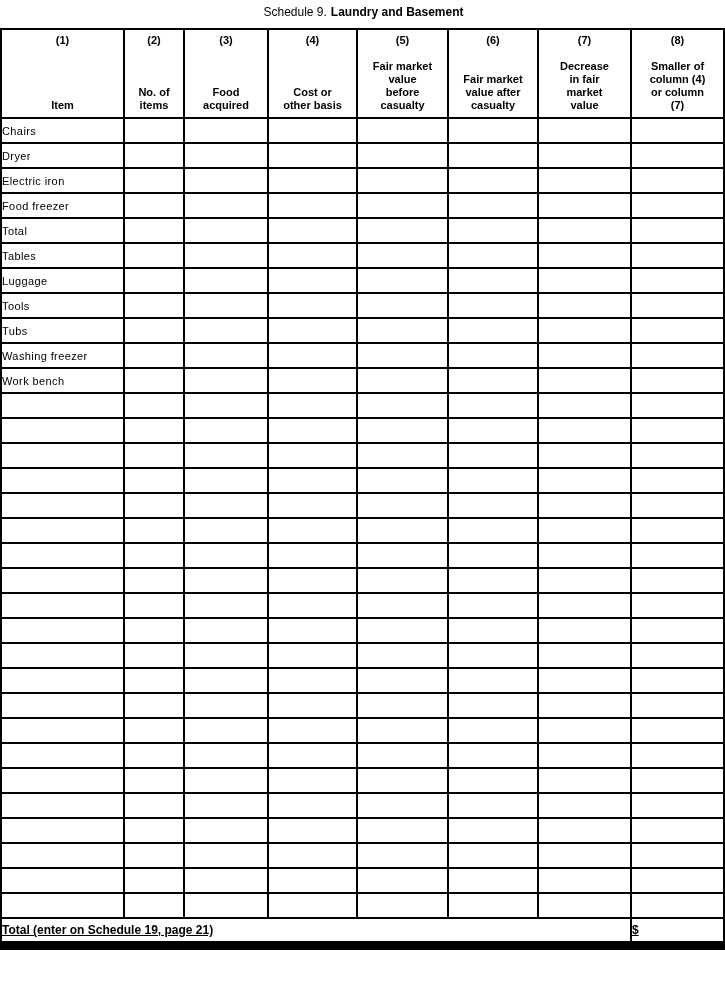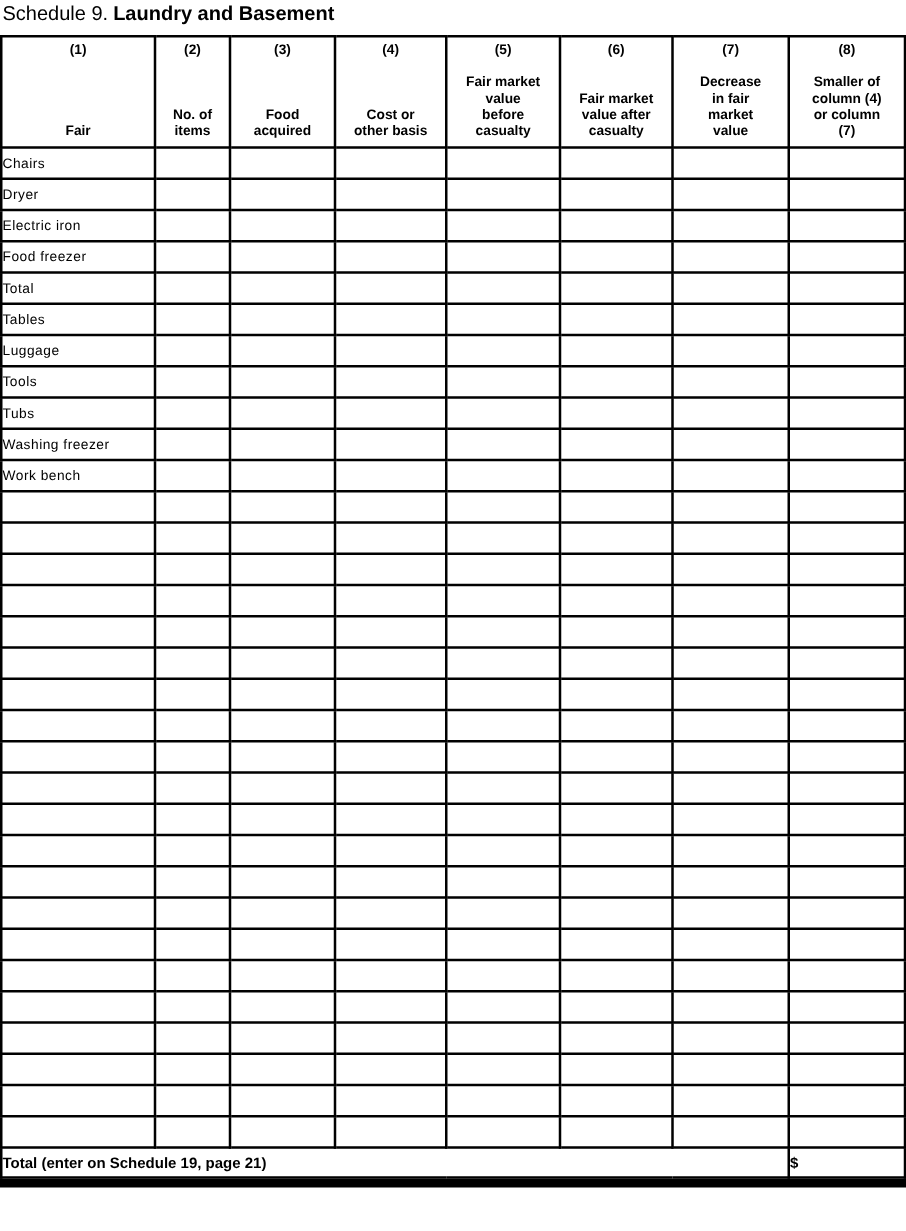--- a/index.html
+++ b/index.html
@@ -7,23 +7,24 @@
   body {
     width: 725px; height: 985px;
     font-family: "Liberation Sans", sans-serif;
     color: #000;
   }
   .page { position: relative; width: 725px; height: 985px; overflow: hidden; }
 
   .title {
     padding: 2px 0 0 2px;
     height: 28px;
-    font-size: 16px;
+    font-size: 12px;
     line-height: 20px;
     white-space: nowrap;
+    text-align: center;
   }
   .title .name { font-weight: bold; margin-left: 4px; }
 
   table.schedule {
     border-collapse: collapse;
     table-layout: fixed;
     width: 725px;
   }
   table.schedule th,
   table.schedule td {
@@ -51,21 +52,21 @@
   tr.data-row { height: 25px; margin-left: 16px; }
   td.item-cell {
     font-size: 11px;
     font-weight: 400;
     letter-spacing: 0.4px;
     padding-left: 7px;
     vertical-align: middle;
     line-height: 12px;
   }
 
-  tr.total-row { height: 24px; }
+  tr.total-row { height: 24px; text-decoration: underline; }
   tr.total-row td {
     font-size: 12px;
     font-weight: bold;
     vertical-align: middle;
   }
   td.total-label-cell { padding-left: 5px; }
   td.total-amount-cell { padding-left: 6px; }
 
   .bottom-bar {
     width: 725px;
@@ -91,21 +92,21 @@
       <col style="width:91px">
         <col style="width:90px">
         <col style="width:93px">
         <col style="width:93px">
     </colgroup>
     <thead>
       <tr>
         <th>
           <div class="hc">
               <span class="num">(1)</span>
-              <span class="lbl">Fair</span>
+              <span class="lbl">Item</span>
             </div>
         </th>
         <th>
           <div class="hc">
               <span class="num">(2)</span>
               <span class="lbl">No. of
 items</span>
             </div>
         </th>
         <th>

